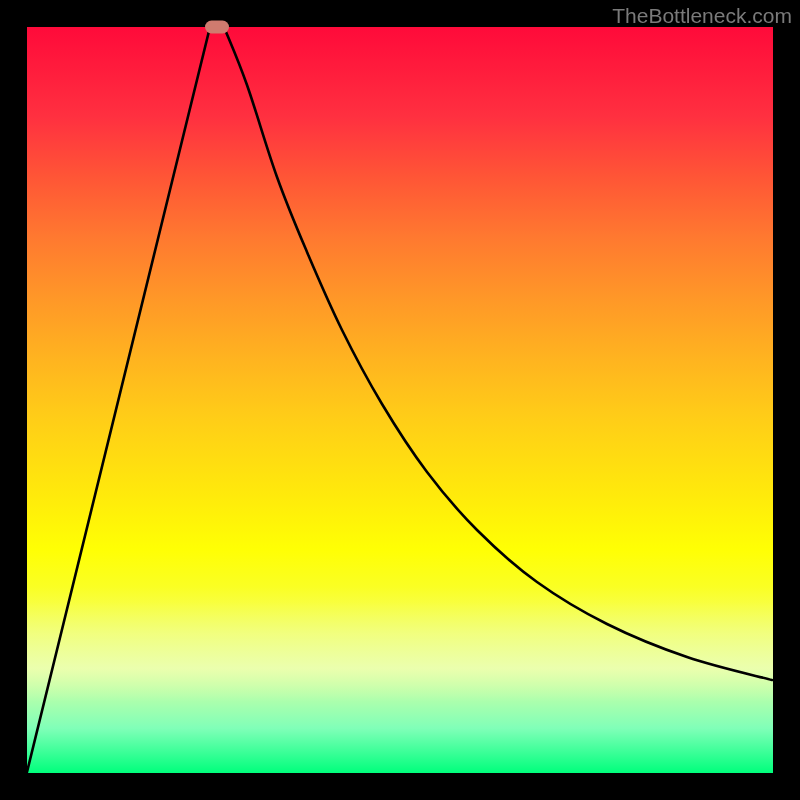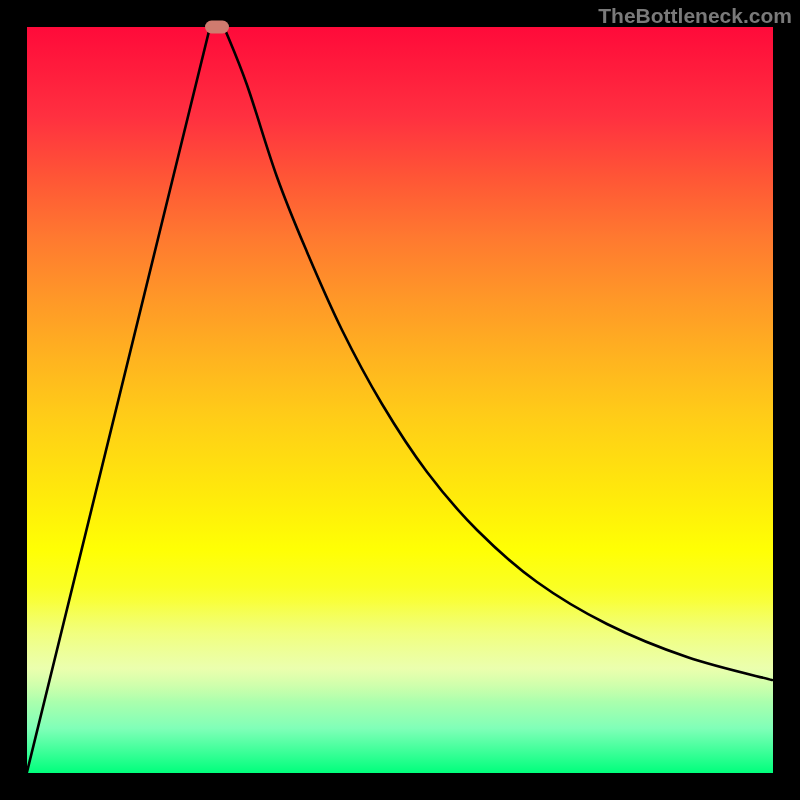--- a/index.html
+++ b/index.html
@@ -41,21 +41,21 @@
     pointer-events: none;
   }
   .watermark {
     position: absolute;
     top: 4px;
     right: 8px;
     font-family: Arial, Helvetica, sans-serif;
     font-size: 21px;
     color: #7a7a7a;
     letter-spacing: 0px;
-    font-weight: 700;
+    font-weight: 400;
   }
   svg.curve {
     position: absolute;
     left: 27px;
     top: 27px;
     width: 746px;
     height: 746px;
     pointer-events: none;
   }
   .marker {

